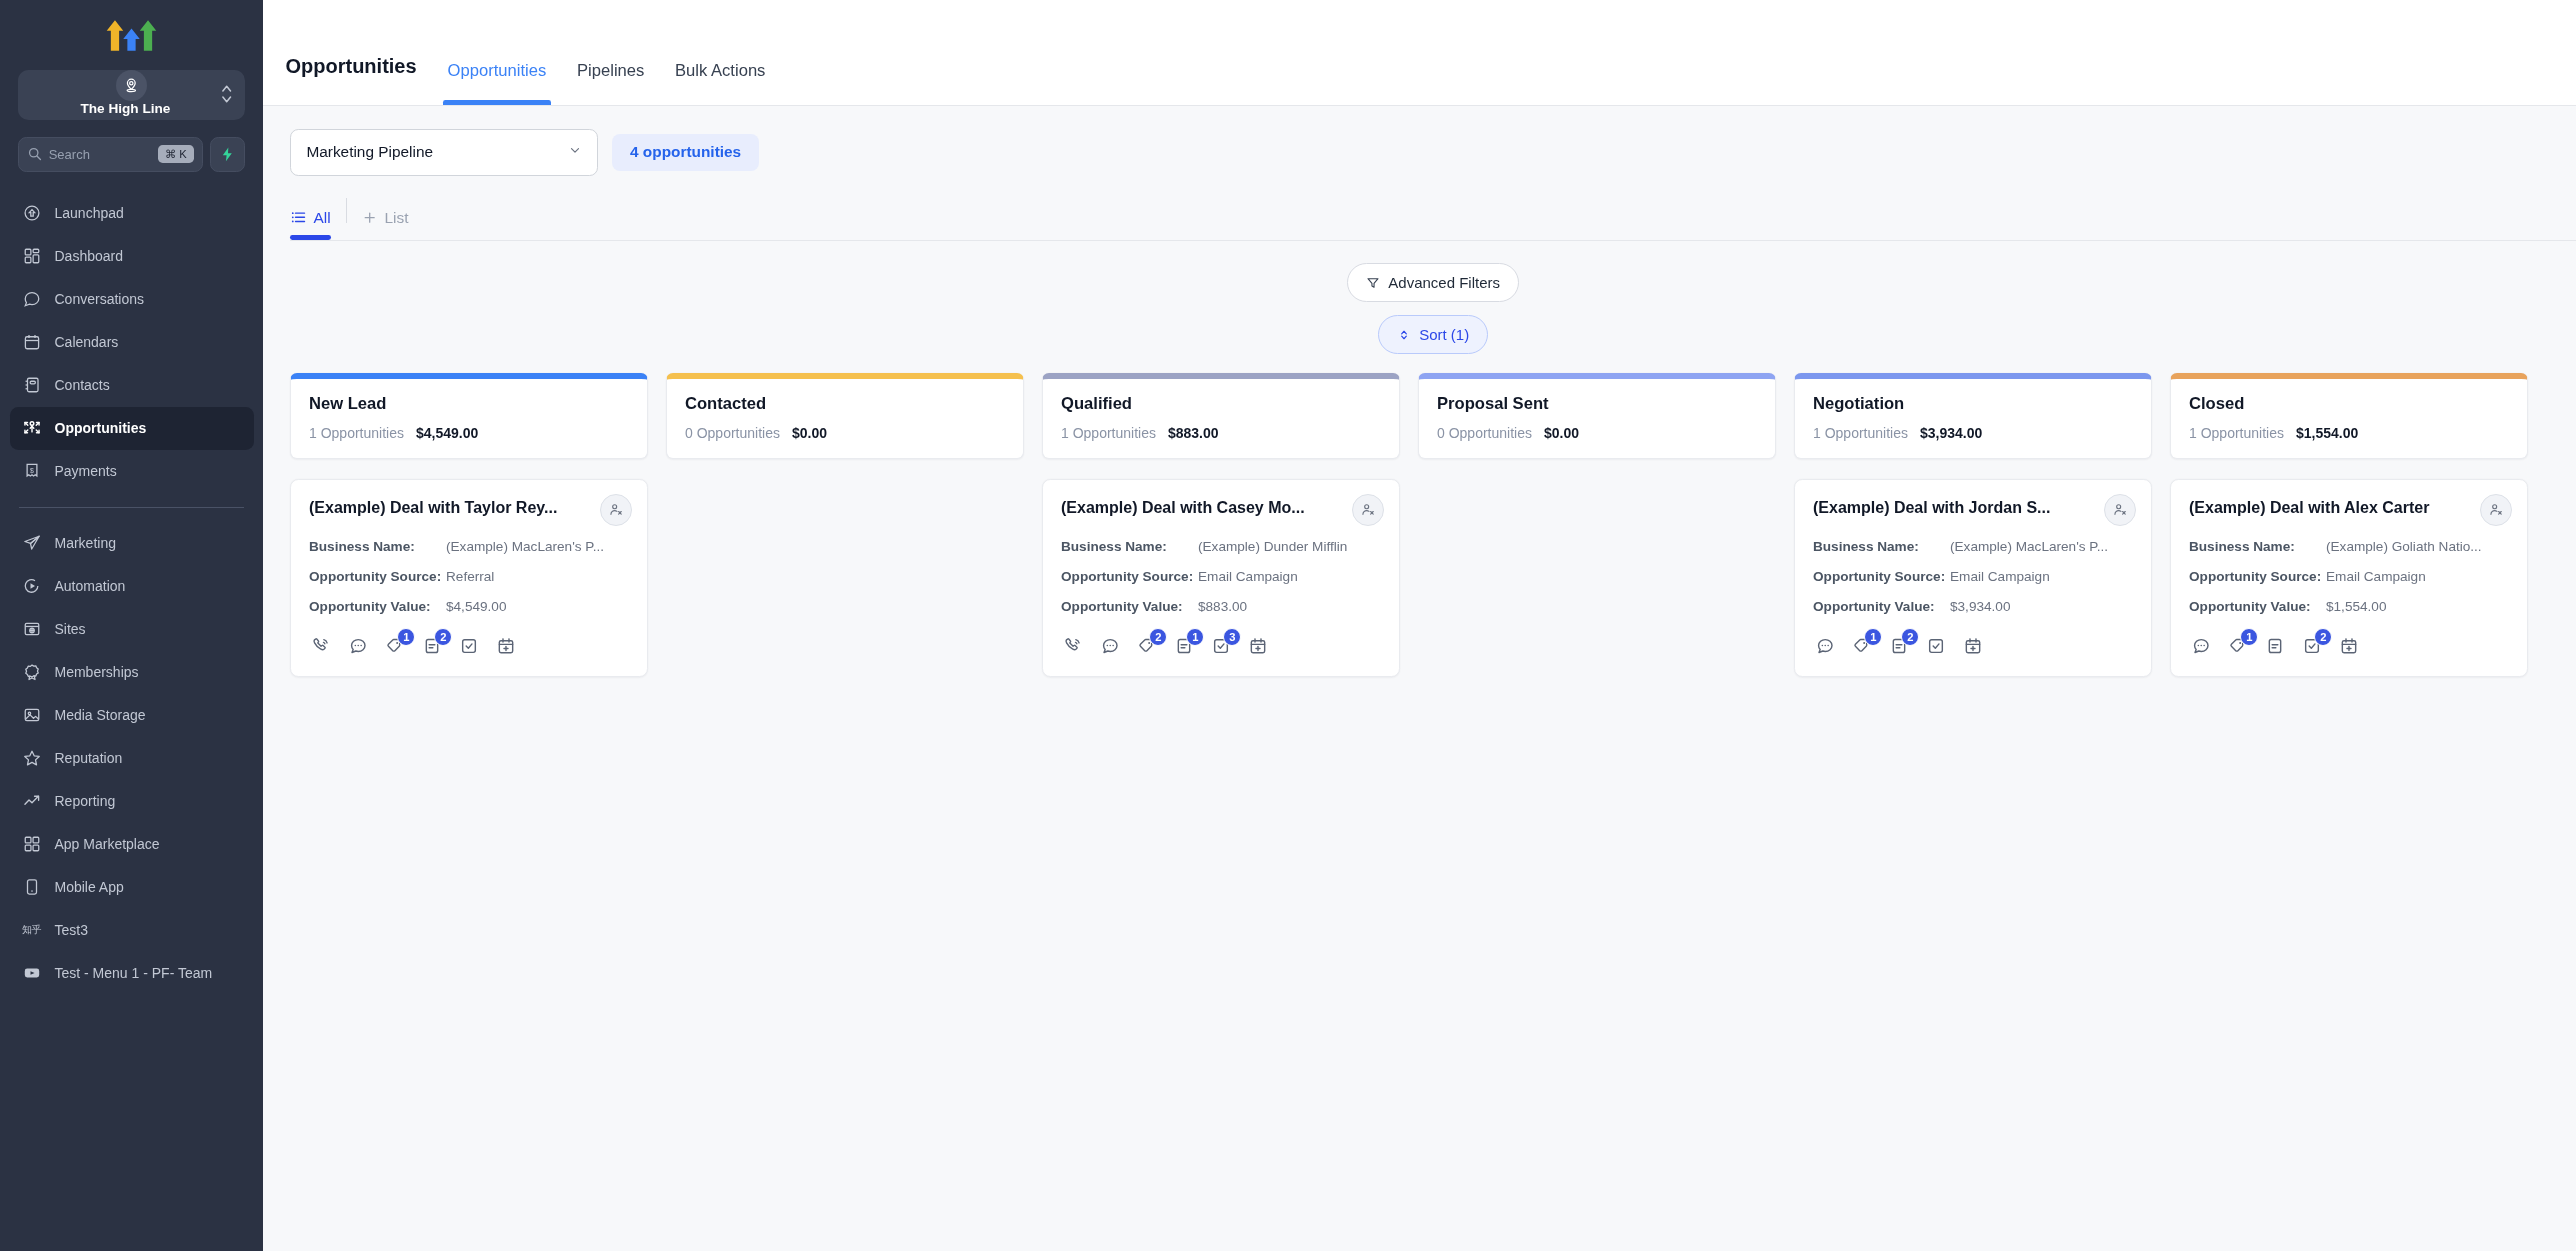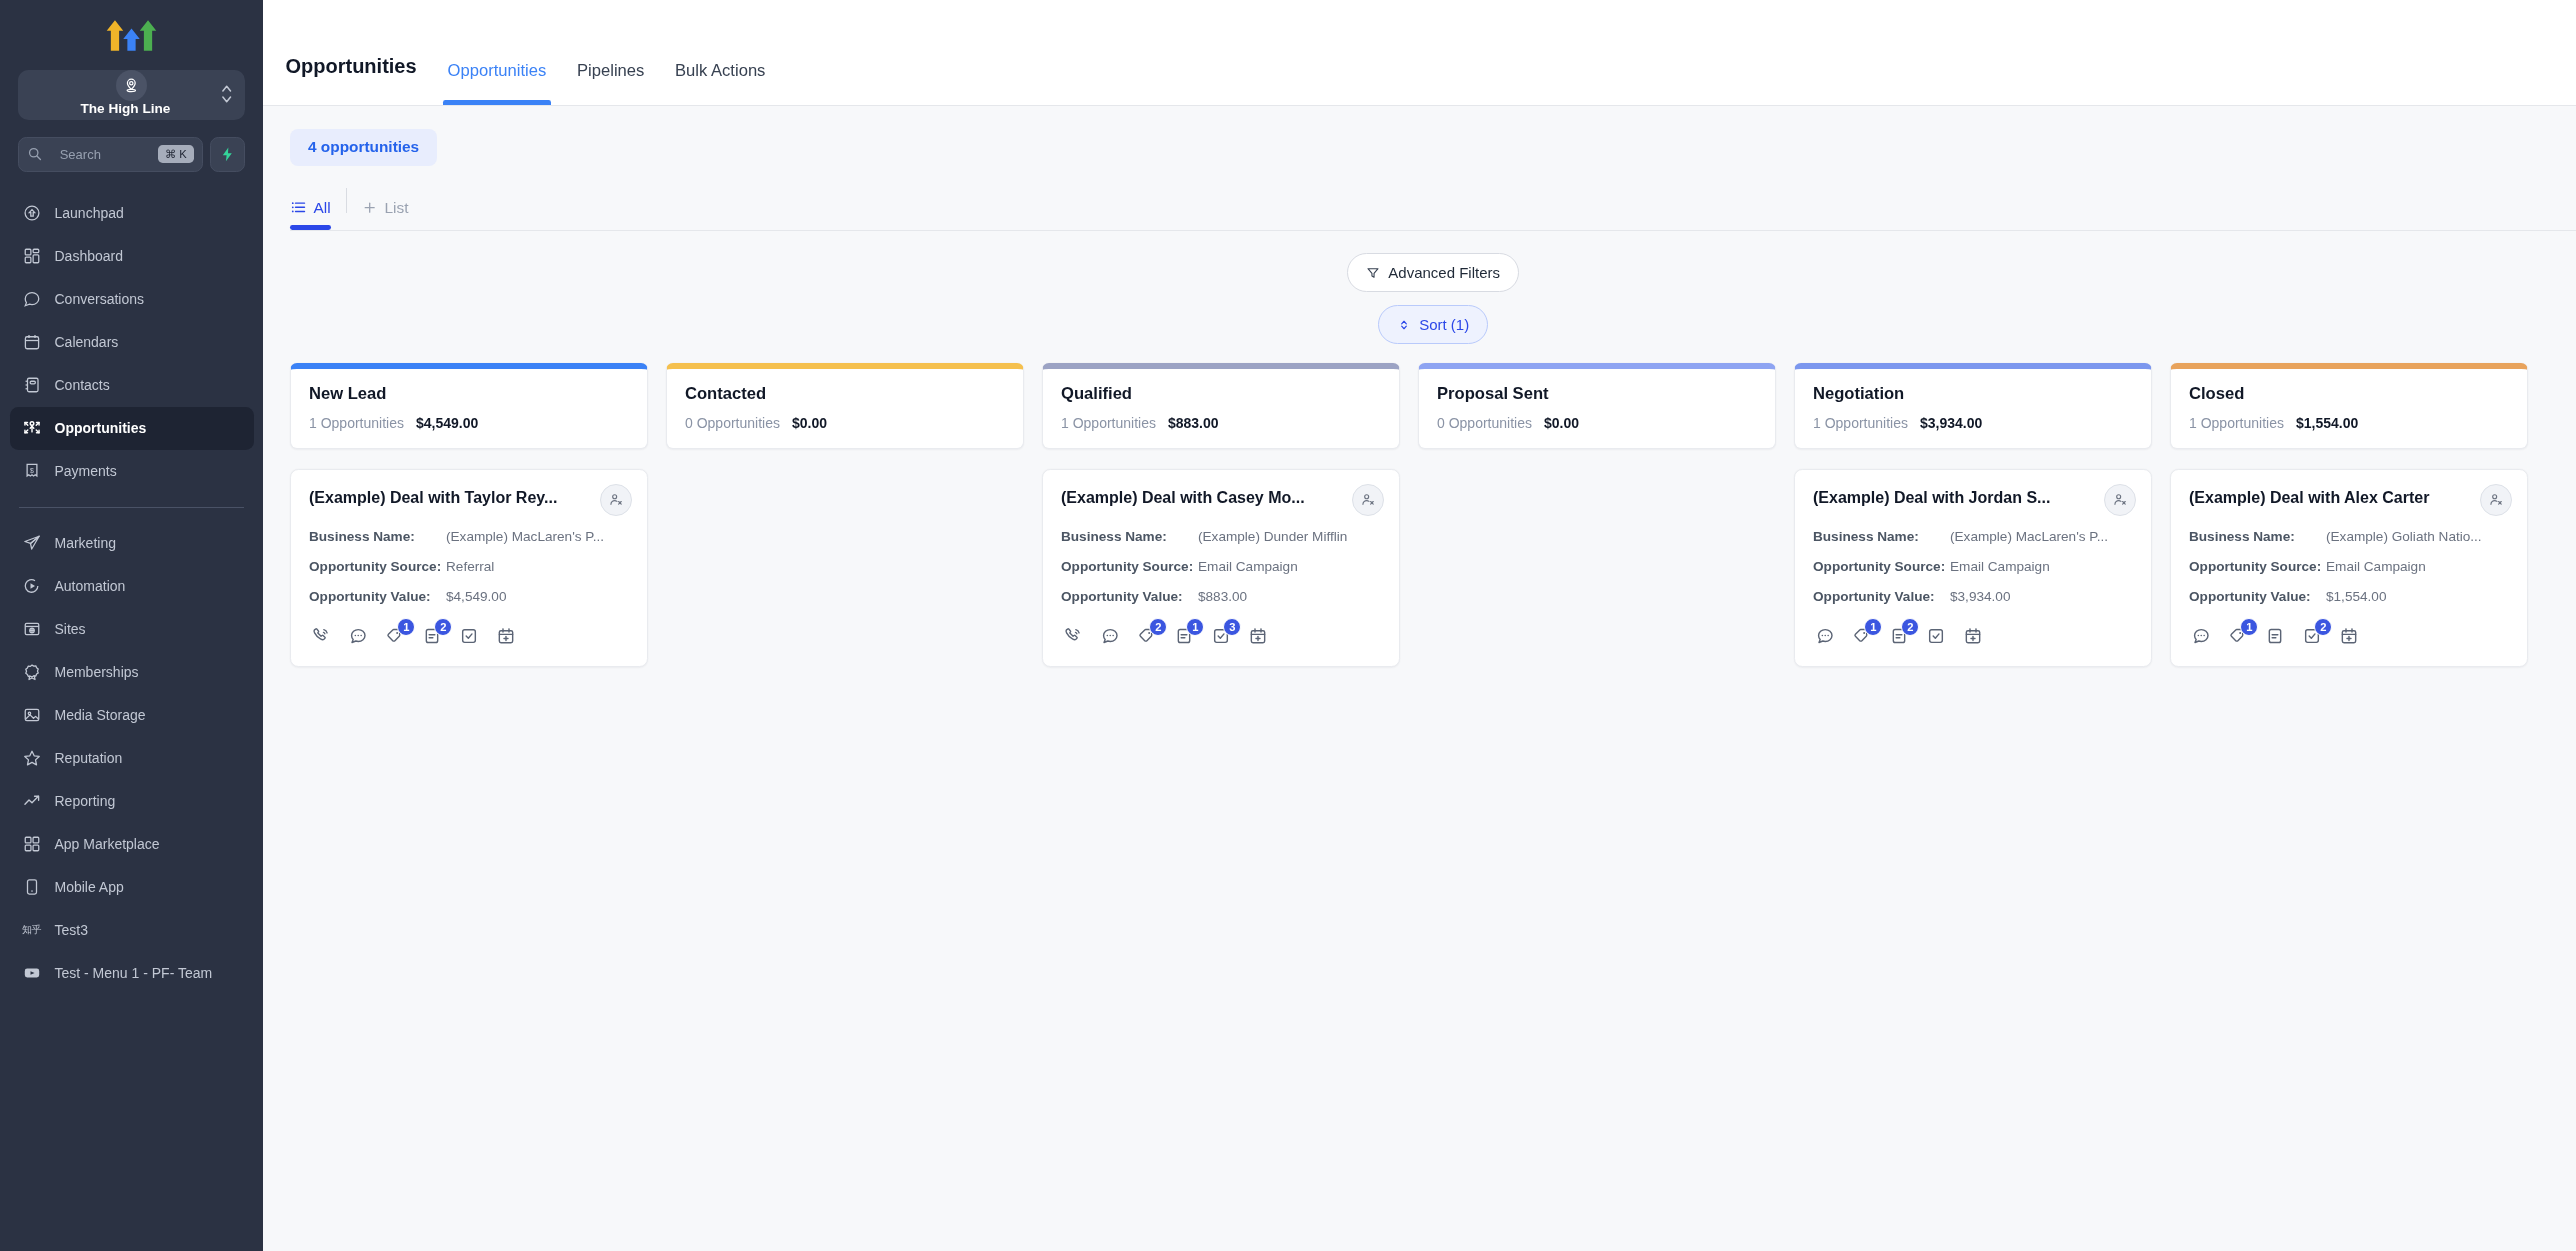--- a/index.html
+++ b/index.html
@@ -38,21 +38,21 @@
     flex: 0 0 31px;
   }
   .loc-text { margin-left: 9.5px; overflow: hidden; }
   .loc-name { color: #FFFFFF; font-size: 13.6px; font-weight: bold; line-height: 16.6px; white-space: nowrap; }
   .loc-sub { color: #A8AFBD; font-size: 12.4px; line-height: 15.4px; white-space: nowrap; }
   .loc-chev { position: absolute; right: 10.6px; top: 50%; transform: translateY(-50%); }
 
   .search-row { display: flex; align-items: center; margin: 16.6px 18px 0 18px; gap: 7px; }
   .search-box {
     flex: 1; height: 35px; background: #3A4254; border-radius: 8.3px;
-    display: flex; align-items: center; padding: 0 8.3px; gap: 17px;
+    display: flex; align-items: center; padding: 0 8.3px; gap: 6px;
     border: 0.6px solid #454D60;
   }
   .search-ph { color: #97A0B0; font-size: 13px; flex: 1; }
   .kbd {
     background: #A6ADBB; color: #1F2533; font-size: 11.2px;
     border-radius: 4.7px; padding: 2.4px 7px; font-weight: 500;
   }
   .bolt-btn {
     width: 35px; height: 35px; background: #3A4254; border-radius: 8.3px;
     display: flex; align-items: center; justify-content: center;
@@ -430,20 +430,28 @@
     <div class="topbar">
       <div class="page-title">Opportunities</div>
       <div class="tabs">
         <div class="tab active">Opportunities</div>
         <div class="tab">Pipelines</div>
         <div class="tab">Bulk Actions</div>
       </div>
     </div>
 
     <div class="toolbar">
+      <div class="pipeline-select">
+        <span>Marketing Pipeline</span>
+        <span>
+          <svg width="14" height="14" viewBox="0 0 24 24" fill="none" stroke="#6B7280" stroke-width="2" stroke-linecap="round" stroke-linejoin="round">
+              <polyline points="6,9.5 12,15.5 18,9.5"></polyline>
+            </svg>
+        </span>
+      </div>
       <div class="count-pill">4 opportunities</div>
     </div>
 
     <div class="listtabs">
       <div class="ltab all">
         <svg width="16.6" height="16.6" viewBox="0 0 24 24" fill="none" stroke="#2B47E8" stroke-width="2" stroke-linecap="round">
           <circle cx="4" cy="6" r="1.3" fill="#2B47E8" stroke="none"></circle>
             <line x1="8" y1="6" x2="21" y2="6"></line>
           <circle cx="4" cy="12" r="1.3" fill="#2B47E8" stroke="none"></circle>
             <line x1="8" y1="12" x2="21" y2="12"></line>

